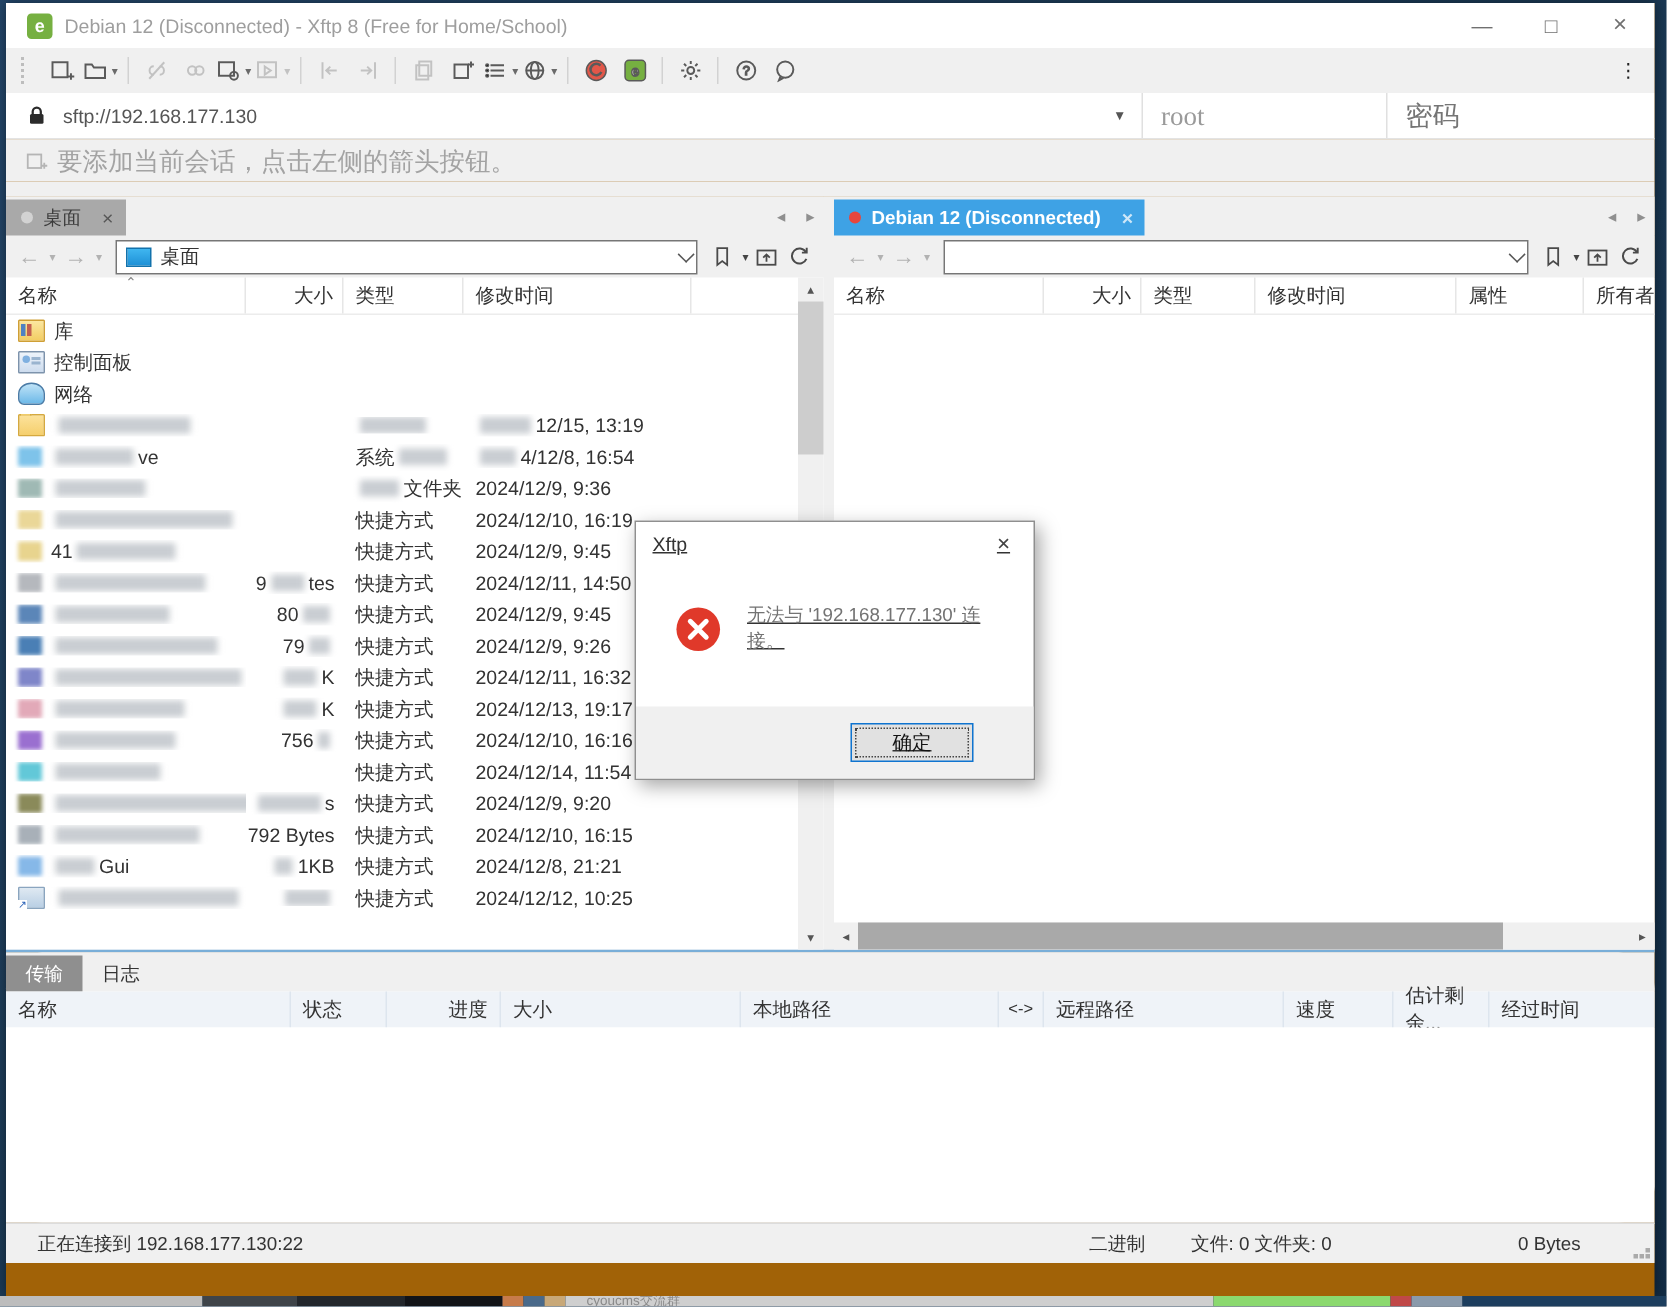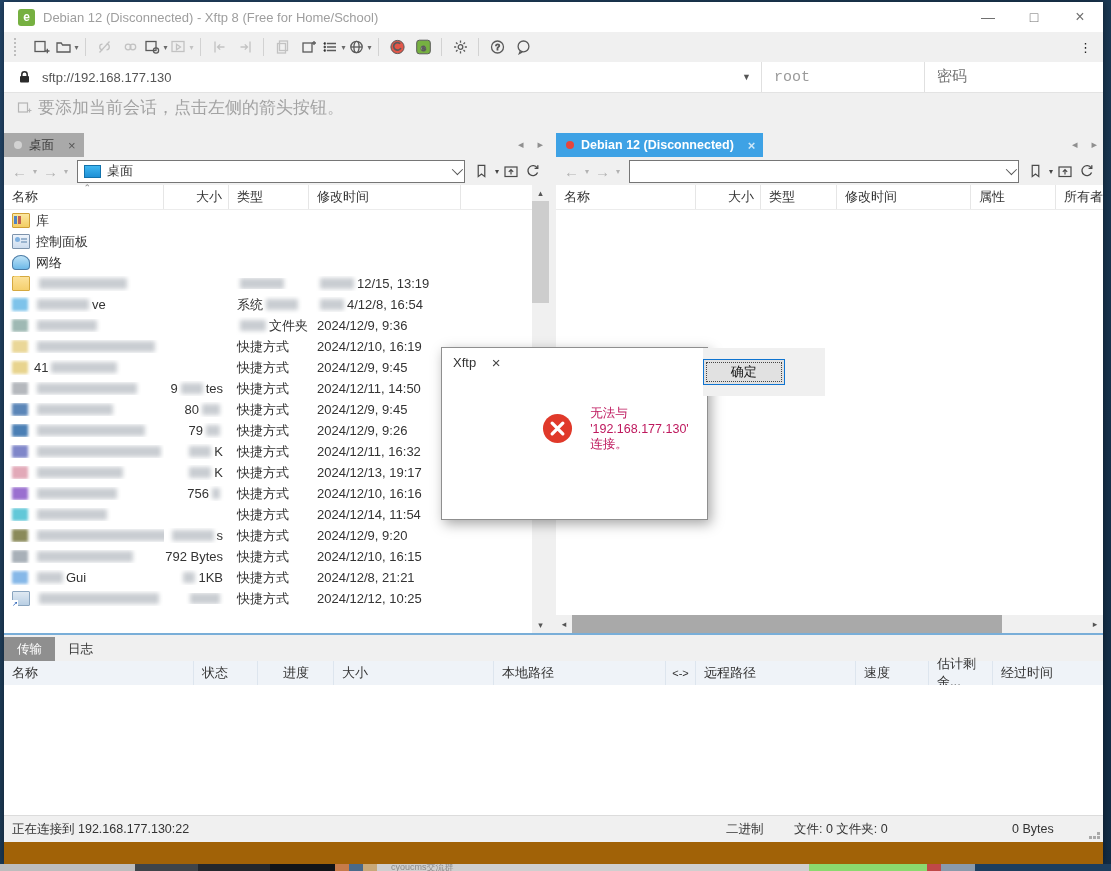--- a/index.html
+++ b/index.html
@@ -32,21 +32,21 @@
   .dis .caret{color:#c2c2c2;}
   .tsep{width:1px;height:18px;background:#d2d2d2;margin:0 5px;}
   .more-dots{margin-left:auto;margin-right:10px;color:#222;font-size:13px;letter-spacing:1px;}
   
   .addressbar{height:30px;background:#fff;border-bottom:1px solid #e3e3e3;display:flex;align-items:stretch;flex:0 0 auto;}
   .url-box{flex:1;display:flex;align-items:center;padding-left:14px;position:relative;}
   .url-input{border:none;outline:none;flex:1;font-size:13px;color:#555;font-family:inherit;background:transparent;}
   .fld-sep{width:1px;background:#e0e0e0;}
   .user-box,.pass-box{width:152px;display:flex;align-items:center;padding-left:10px;}
   .pass-box{width:168px;}
-  .user-box input,.pass-box input{border:none;outline:none;width:100%;font-size:15px;font-family:Liberation Mono, monospace;color:#9a9a9a;background:transparent;}
+  .user-box input,.pass-box input{border:none;outline:none;width:100%;font-size:18px;font-family:Liberation Serif, serif;color:#9a9a9a;background:transparent;}
   .url-caret{color:#555;font-size:9px;padding:0 10px;}
   
   .infobar{height:28px;background:#f0f0f0;display:flex;align-items:center;padding-left:12px;color:#a3a3a3;flex:0 0 auto;font-size:17px;}
   .infobar svg{margin-right:6px;}
   .infobar svg *{stroke:#b5b5b5;}
   .spacer10{height:10px;background:#f0f0f0;flex:0 0 auto;}
   
   .panes{height:502px;display:flex;border-bottom:2px solid #79aed8;flex:0 0 auto;background:#f0f0f0;}
   .pane{display:flex;flex-direction:column;}
   .pane-left{width:545px;}
@@ -119,43 +119,43 @@
   .htrack{flex:1;}
   
   .transfer{height:180px;display:flex;flex-direction:column;background:#fff;flex:0 0 auto;border-radius:24px;}
   .ttabs{height:26px;background:#f0f0f0;display:flex;align-items:flex-end;flex:0 0 auto;}
   .ttab{height:24px;display:flex;align-items:center;padding:0 13px;font-size:12.5px;}
   .ttab.on{background:#8f8f8f;color:#fff;}
   .theader{height:24px;background:#eff3f8;display:flex;flex:0 0 auto;color:#333;}
   .tcell{display:flex;align-items:center;padding-left:8px;border-right:1px solid #dde5ee;box-sizing:border-box;}
   .tcell:nth-child(1){width:190px;}
   .tcell:nth-child(2){width:64px;}
-  .tcell:nth-child(3){width:76px;justify-content:flex-end;padding-right:24px;}
+  .tcell:nth-child(3){width:76px;justify-content:flex-end;padding-right:8px;}
   .tcell:nth-child(4){width:160px;}
   .tcell:nth-child(5){width:172px;}
   .tcell:nth-child(6){width:30px;justify-content:center;padding:0;font-size:11px;}
   .tcell:nth-child(7){width:160px;}
   .tcell:nth-child(8){width:73px;}
   .tcell:nth-child(9){width:64px;}
   .tcell:nth-child(10){width:85px;border-right:none;}
   .tbody{flex:1;background:#fff;}
   
   .statusbar{height:26px;background:#f0f0f0;border-top:1px solid #dcdcdc;position:relative;display:flex;align-items:center;flex:0 0 auto;font-size:12.5px;}
-  .sb-left{margin-left:8px;}
+  .sb-left{margin-left:21px;}
   .sb-mode{position:absolute;left:722px;}
   .sb-files{position:absolute;left:790px;}
   .sb-bytes{position:absolute;left:1008px;}
   .sb-grip{position:absolute;right:3px;bottom:3px;width:3px;height:3px;background:#aaa;box-shadow:-4px 0 0 #aaa,0 -4px 0 #aaa,-4px -4px 0 transparent,-8px 0 0 #aaa;}
   
-  .dialog{position:absolute;left:441px;top:347px;width:265px;height:171px;background:#fff;border:1px solid #8f8f8f;box-shadow:3px 4px 12px rgba(0,0,0,.35);z-index:50;display:flex;flex-direction:row;}
+  .dialog{position:absolute;left:423px;top:347px;width:265px;height:171px;background:#fff;border:1px solid #8f8f8f;box-shadow:3px 4px 12px rgba(0,0,0,.35);z-index:50;display:flex;flex-direction:column;text-decoration:underline;}
   .dlg-title{height:29px;display:flex;align-items:center;padding-left:11px;flex:0 0 auto;}
   .dlg-close{margin-left:auto;width:40px;height:100%;display:flex;align-items:center;justify-content:center;color:#444;font-size:15px;}
   .dlg-body{flex:1;display:flex;align-items:center;padding:0 14px 10px 26px;gap:17px;}
   .err-ic{width:31px;height:31px;flex:0 0 auto;}
-  .dlg-msg{font-size:12.5px;color:#be185d;}
+  .dlg-msg{font-size:12.5px;color:#737373;}
   .dlg-footer{height:48px;background:#f0f0f0;display:flex;align-items:center;justify-content:flex-end;padding-right:40px;flex:0 0 auto;}
   .ok-btn{width:82px;height:26px;background:#e1e1e1;border:1px solid #0f74d0;outline:1px dotted #444;outline-offset:-4px;font-size:13px;font-family:inherit;color:#111;display:flex;align-items:center;justify-content:center;}
   
   .taskbar{position:absolute;left:0;top:864px;width:1111px;height:7px;display:flex;overflow:hidden;}
   .tk{height:100%;flex:0 0 auto;}
   .tk-text{font-size:9px;line-height:7px;color:#8a8a8a;padding-left:14px;overflow:hidden;}
 </style>
 </head>
 <body>
 

